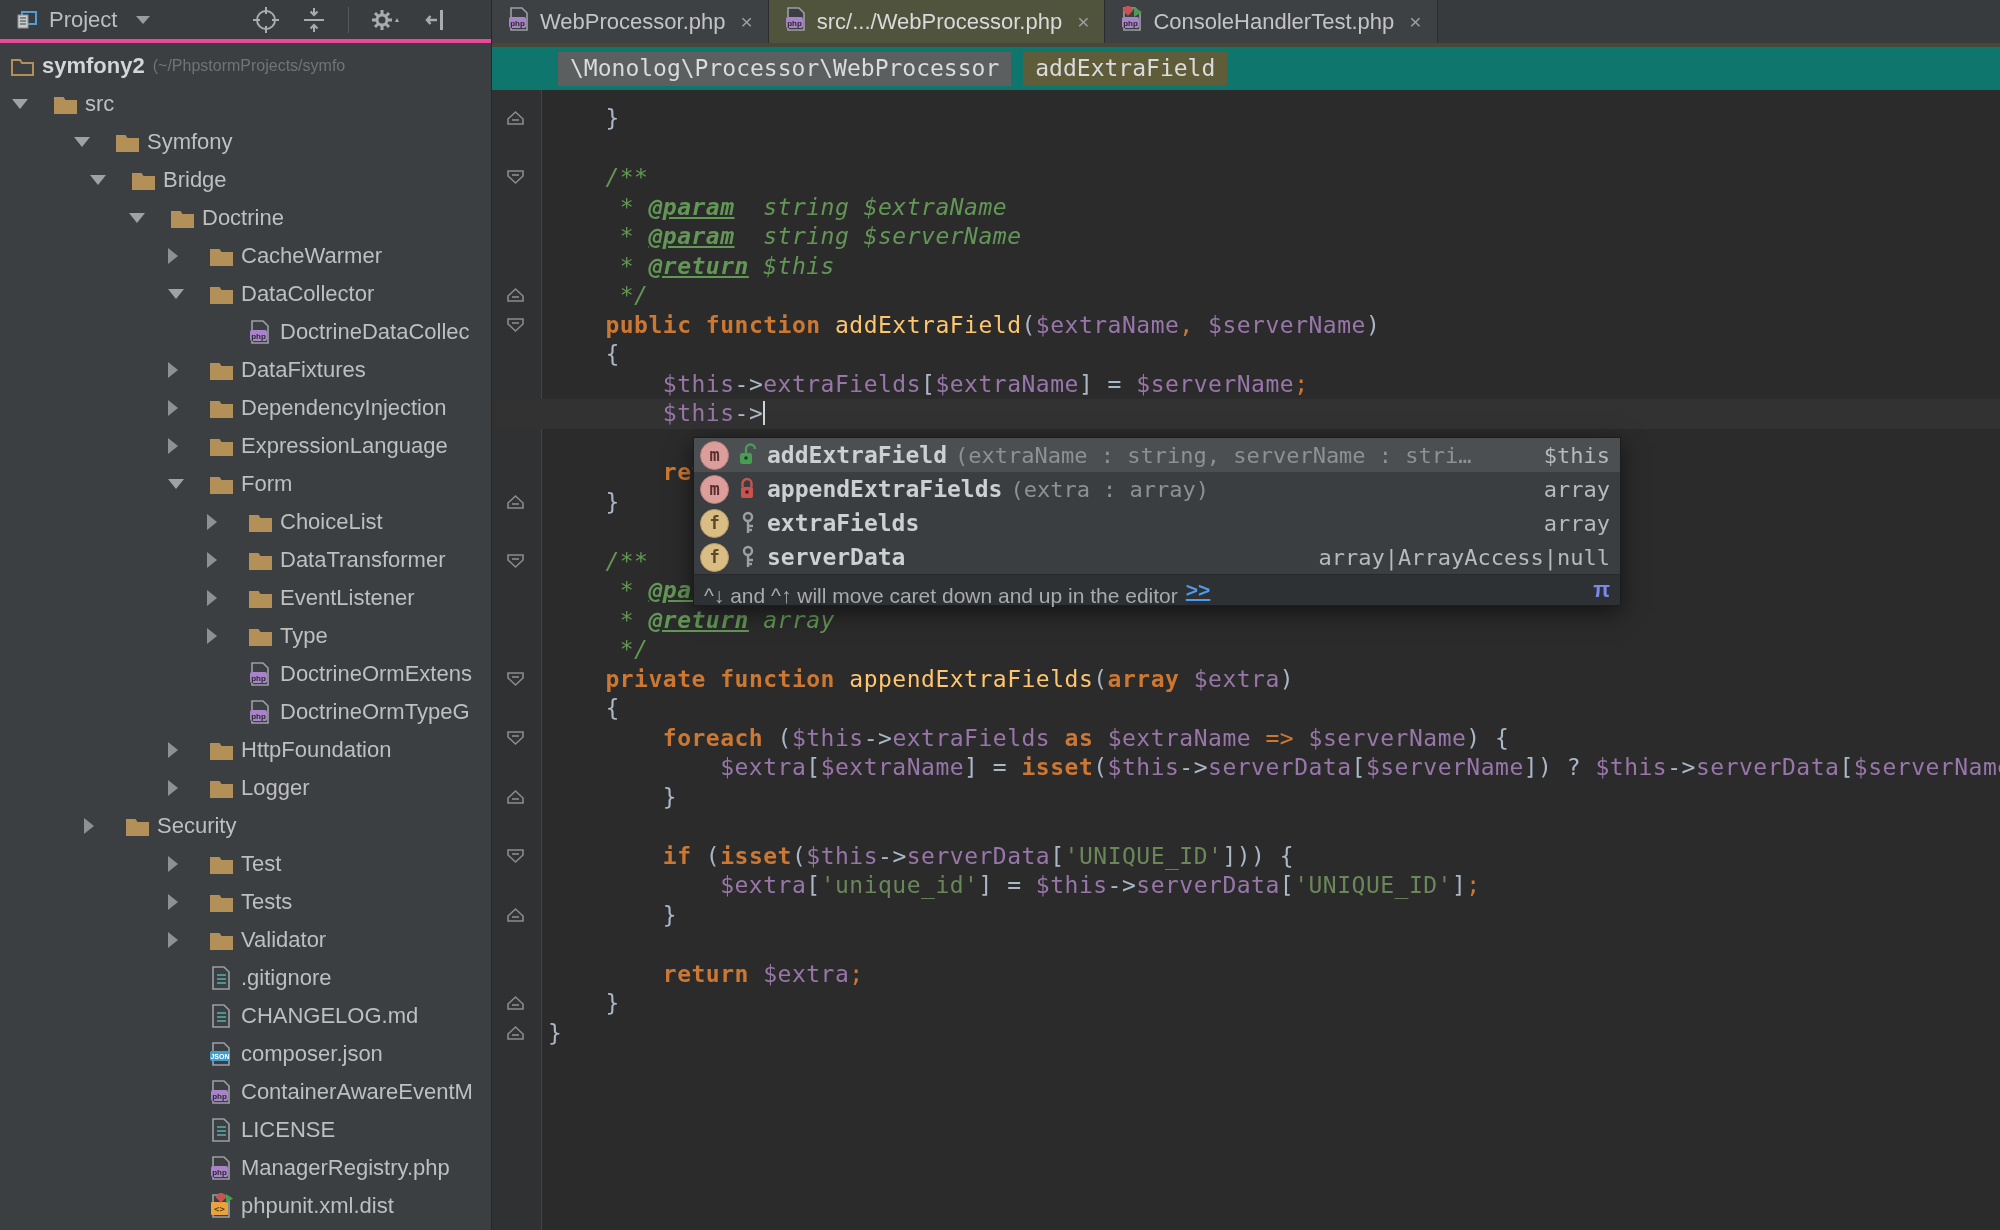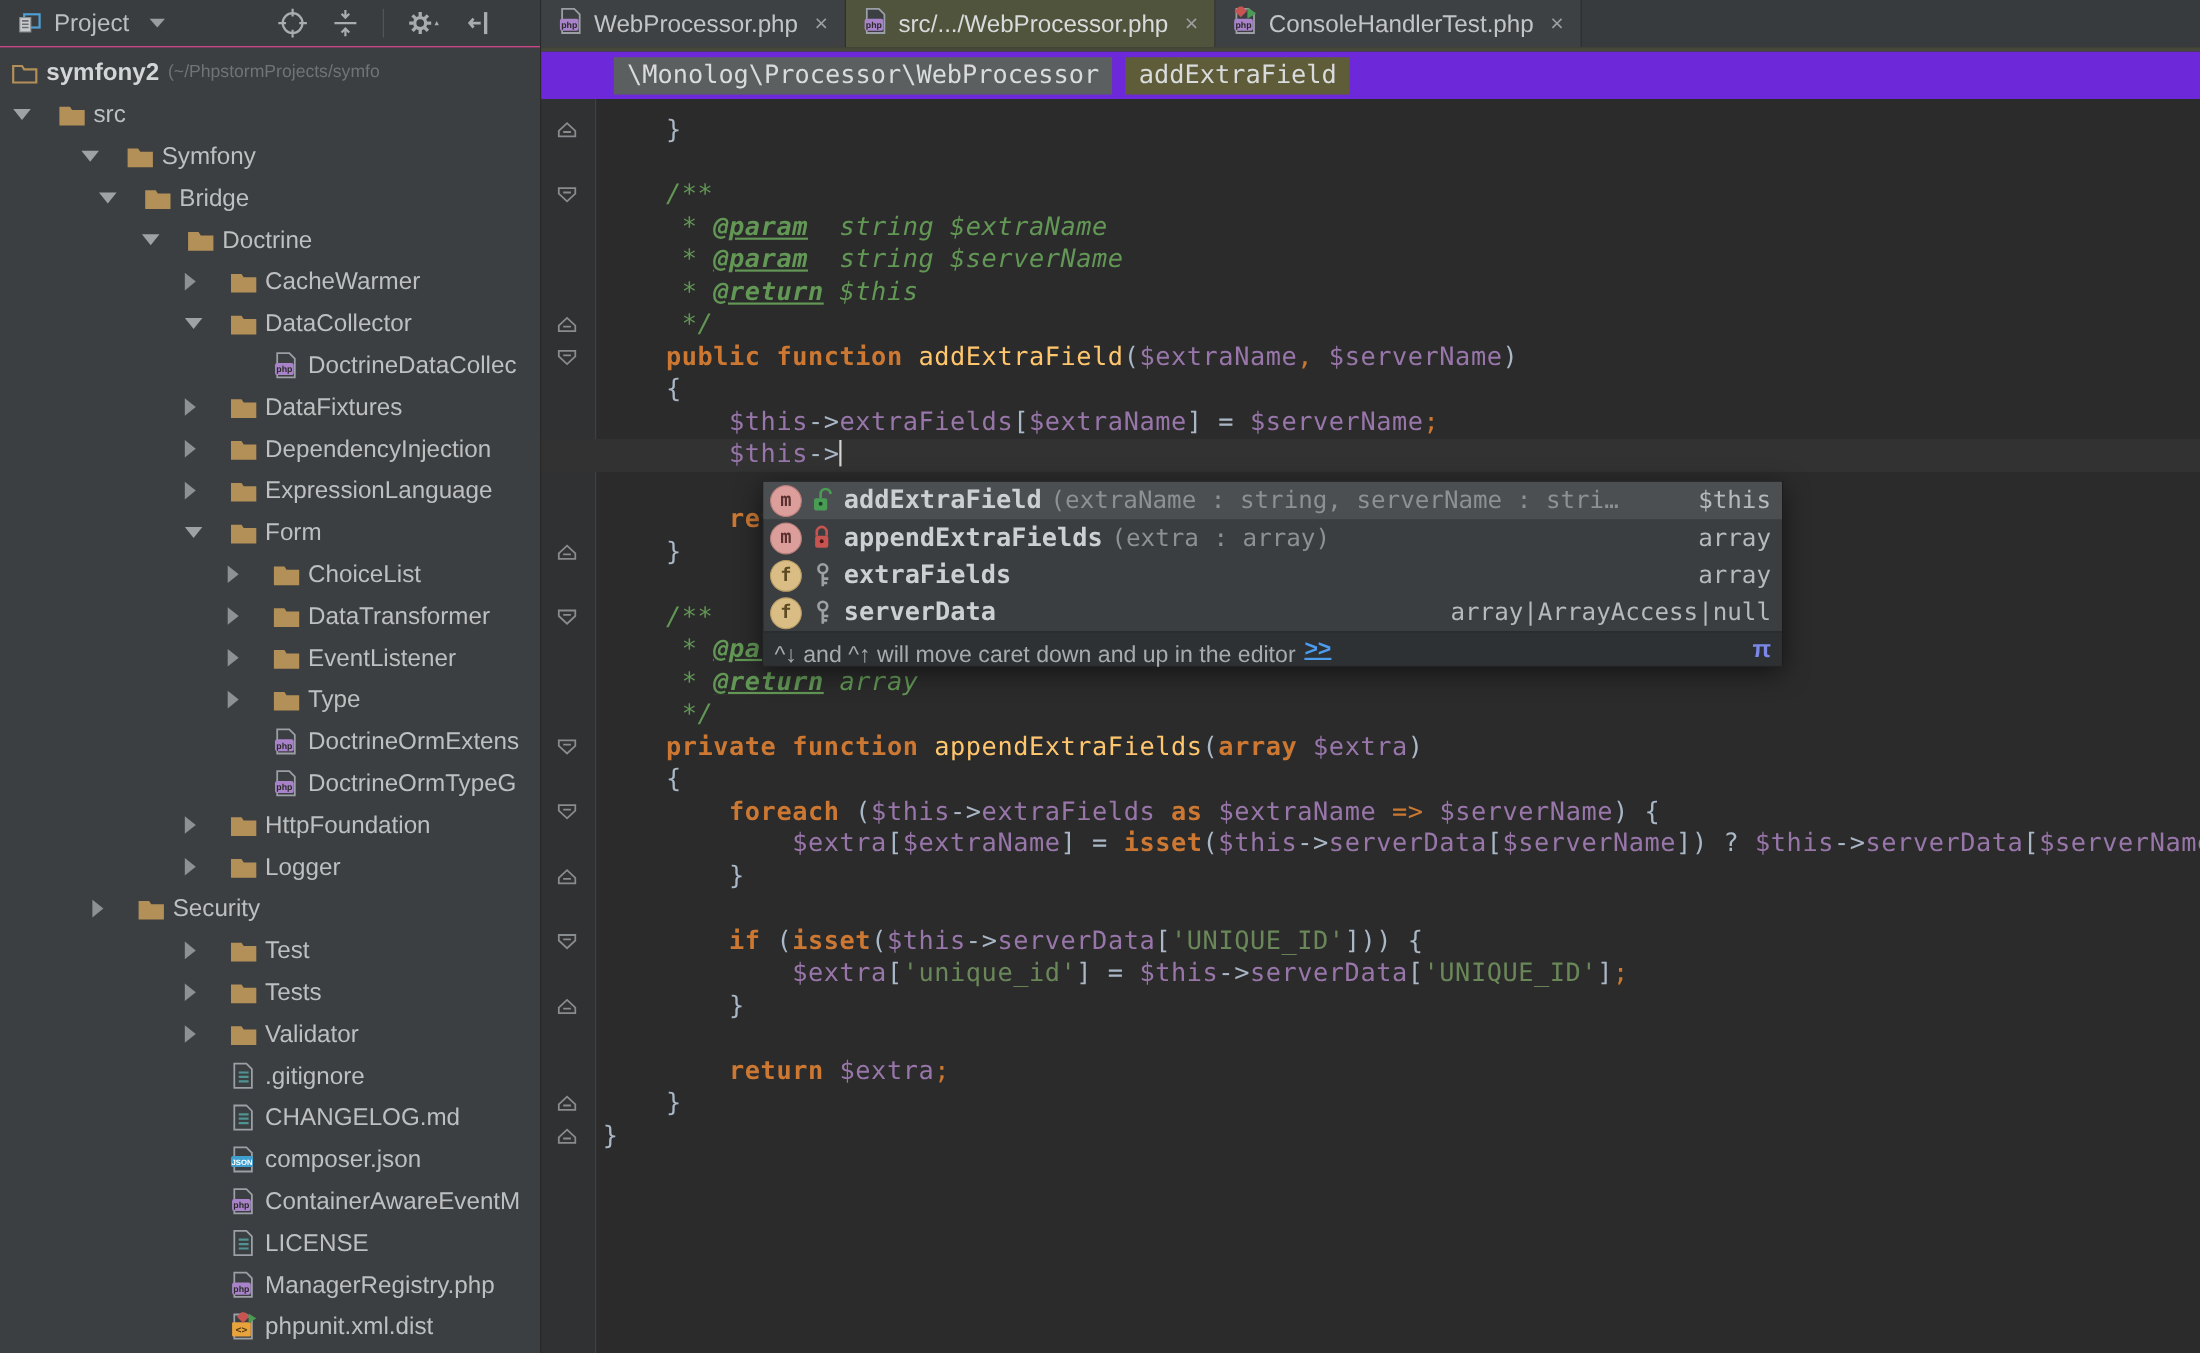--- a/index.html
+++ b/index.html
@@ -3,21 +3,21 @@
 <meta charset="utf-8">
 <style>
   html,body{margin:0;padding:0;background:#2b2b2b;}
   body{width:2000px;height:1230px;overflow:hidden;position:relative;
        font-family:"Liberation Sans",sans-serif;-webkit-font-smoothing:antialiased;}
   .mono{font-family:"DejaVu Sans Mono",monospace;}
 
   
   #project-panel{position:absolute;left:0;top:0;width:491px;height:1230px;
     background:#3c3f41;border-right:1px solid #282828;overflow:hidden;}
-  #panel-toolbar{height:43px;background:#3a3d3f;border-bottom:1px solid #ec4899;
+  #panel-toolbar{height:43px;background:#3a3d3f;border-bottom:4px solid #ec4899;
     display:flex;align-items:center;padding:0 14px;box-sizing:border-box;}
   #panel-title-group{display:flex;align-items:center;gap:9px;}
   #panel-title{color:#bcbec0;font-size:22px;}
   .dd-caret{width:0;height:0;border-left:7px solid transparent;border-right:7px solid transparent;
     border-top:8px solid #9a9da0;margin-left:10px;}
   #toolbar-spacer{flex:1;}
   .tb-icons{display:flex;align-items:center;gap:20px;margin-right:26px;}
   .tb-sep{width:1px;height:26px;background:#55585a;}
   .tb-icon{display:flex;align-items:center;}
 
@@ -34,21 +34,21 @@
   
   #editor-col{position:absolute;left:492px;top:0;right:0;bottom:0;}
 
   #tab-strip{position:absolute;left:0;top:0;right:0;height:43px;background:#383b3d;display:flex;}
   #tab-underline{position:absolute;left:0;top:43px;right:0;height:4px;background:#46483a;}
   .tab{display:flex;align-items:center;gap:9px;padding:0 15px;background:#3e4143;
     border-right:1px solid #2a2d2f;font-size:22px;color:#c2c4c6;}
   .tab.active{background:#51543d;color:#d8dadb;}
   .tab .close-x{color:#9c9ea0;font-size:21px;margin-left:6px;}
 
-  #breadcrumb-bar{position:absolute;left:0;top:47px;right:0;height:43px;background:#6d28d9;
+  #breadcrumb-bar{position:absolute;left:0;top:47px;right:0;height:43px;background:#0f766e;
     display:flex;align-items:center;gap:12px;padding-left:66px;}
   .crumb-chip{font-size:23px;color:#d9dbdd;padding:3px 12px 5px;}
   .chip-gray{background:#5c5f60;}
   .chip-olive{background:#5f5d39;}
 
   #editor{position:absolute;left:0;top:90px;right:0;bottom:0;background:#2b2b2b;overflow:hidden;}
   #gutter{position:absolute;left:0;top:0;width:49px;bottom:0;background:#2f3133;border-right:1px solid #404446;}
   .fold-marker{position:absolute;left:14px;}
   #code{position:absolute;left:50px;top:0;right:0;bottom:0;padding:14px 0 0 6px;}
   .cline{height:29.5px;line-height:29.5px;white-space:pre;font-family:"DejaVu Sans Mono",monospace;

